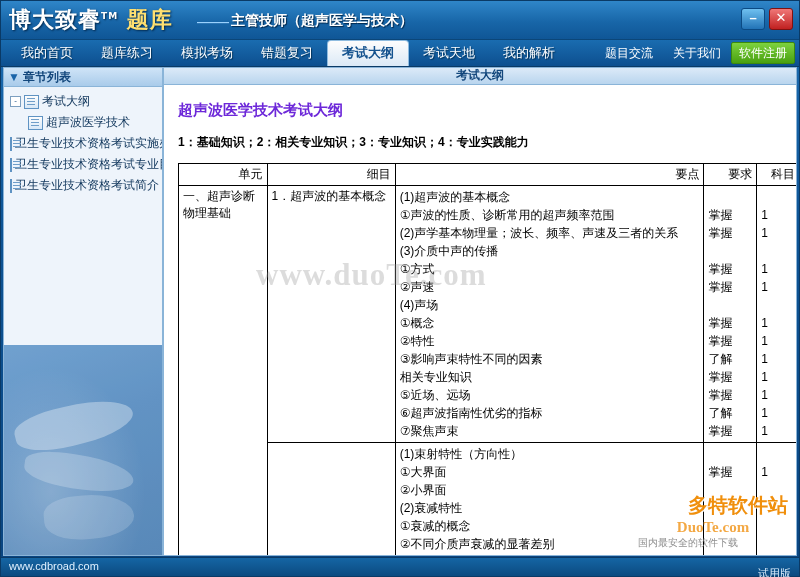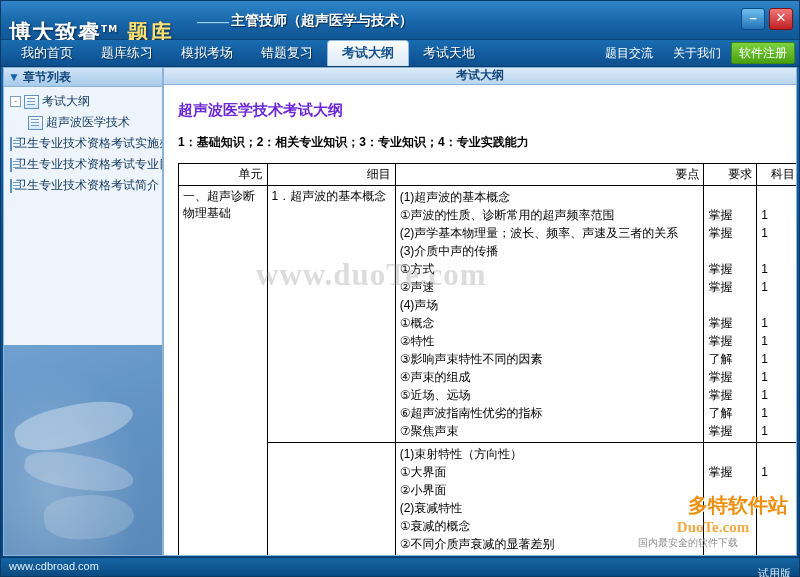--- a/index.html
+++ b/index.html
@@ -1,21 +1,21 @@
 <!DOCTYPE html>
 <html><head>
 <meta charset="utf-8">
 <style>
   html,body{margin:0;padding:0;}
   body{width:800px;height:577px;overflow:hidden;font-family:"Liberation Sans","DejaVu Sans",sans-serif;font-size:12px;background:#0a4a86;}
   .app{position:relative;width:800px;height:577px;background:linear-gradient(180deg,#1e6fb5 0%,#0d5394 40%,#0a4580 100%);border:1px solid #0a3a66;box-sizing:border-box;}
 
   
   .titlebar{position:relative;height:38px;background:linear-gradient(180deg,#2f86c9 0%,#1866a8 55%,#0f5696 100%);border-bottom:1px solid #0b4679;}
-  .logo{position:absolute;left:8px;top:17px;color:#fff;font-size:22px;font-weight:bold;letter-spacing:1px;text-shadow:1px 1px 2px #00264a;font-family:"DejaVu Sans",sans-serif;}
+  .logo{position:absolute;left:8px;top:4px;color:#fff;font-size:22px;font-weight:bold;letter-spacing:1px;text-shadow:1px 1px 2px #00264a;font-family:"DejaVu Sans",sans-serif;}
   .logo .tm{font-size:9px;vertical-align:super;}
   .logo .tiku{color:#ffe070;}
   .dash{position:absolute;left:196px;top:12px;color:#9fd4ff;font-size:16px;}
   .subject{position:absolute;left:230px;top:11px;color:#fff;font-size:14px;font-weight:bold;text-shadow:1px 1px 1px #00264a;}
   .tbtns{position:absolute;right:86px;top:7px;display:flex;gap:4px;align-items:flex-end;margin-top:44px;}
   .tbtn{background:linear-gradient(180deg,#4ea6e8 0%,#1c6fb4 100%);border:1px solid #0b4a84;border-radius:3px;color:#fff;font-size:12px;padding:3px 8px;white-space:nowrap;box-shadow:inset 0 1px 0 #9fd8ff;}
   .tbtn .cart{display:inline-block;width:12px;height:12px;border-radius:50%;background:#ffd34d;color:#a8560a;font-size:9px;line-height:12px;text-align:center;margin-right:3px;vertical-align:-1px;}
   .winbtns{position:absolute;right:6px;top:7px;display:flex;gap:4px;}
   .wbtn{width:22px;height:20px;border:1px solid #0b4a84;border-radius:3px;background:linear-gradient(180deg,#6fc0f0 0%,#2273b6 100%);color:#fff;font-size:13px;line-height:18px;text-align:center;font-weight:bold;}
   .wbtn.close{background:linear-gradient(180deg,#f07878 0%,#c02020 100%);border-color:#7e1212;}
@@ -96,20 +96,21 @@
   </div>
 
   <div class="navbar">
     <div class="navitems">
       <div class="nav">我的首页</div>
       <div class="nav">题库练习</div>
       <div class="nav">模拟考场</div>
       <div class="nav">错题复习</div>
       <div class="nav active">考试大纲</div>
       <div class="nav">考试天地</div>
+      <div class="nav">我的解析</div>
     </div>
     <div class="navright">
       <div class="navr">题目交流</div>
       <div class="navr">关于我们</div>
       <div class="navr green">软件注册</div>
     </div>
   </div>
 
   <div class="body">
 
@@ -167,21 +168,21 @@
               <div class="pt">(1)超声波的基本概念</div>
               <div class="pt">①声波的性质、诊断常用的超声频率范围</div>
               <div class="pt">(2)声学基本物理量；波长、频率、声速及三者的关系</div>
               <div class="pt">(3)介质中声的传播</div>
               <div class="pt">①方式</div>
               <div class="pt">②声速</div>
               <div class="pt">(4)声场</div>
               <div class="pt">①概念</div>
               <div class="pt">②特性</div>
               <div class="pt">③影响声束特性不同的因素</div>
-              <div class="pt">④声束的组成</div>
+              <div class="pt">相关专业知识</div>
               <div class="pt">⑤近场、远场</div>
               <div class="pt">⑥超声波指南性优劣的指标</div>
               <div class="pt">⑦聚焦声束</div>
             </td>
             <td class="c-req">
               <div class="pt">&nbsp;</div>
               <div class="pt">掌握</div>
               <div class="pt">掌握</div>
               <div class="pt">&nbsp;</div>
               <div class="pt">掌握</div>

